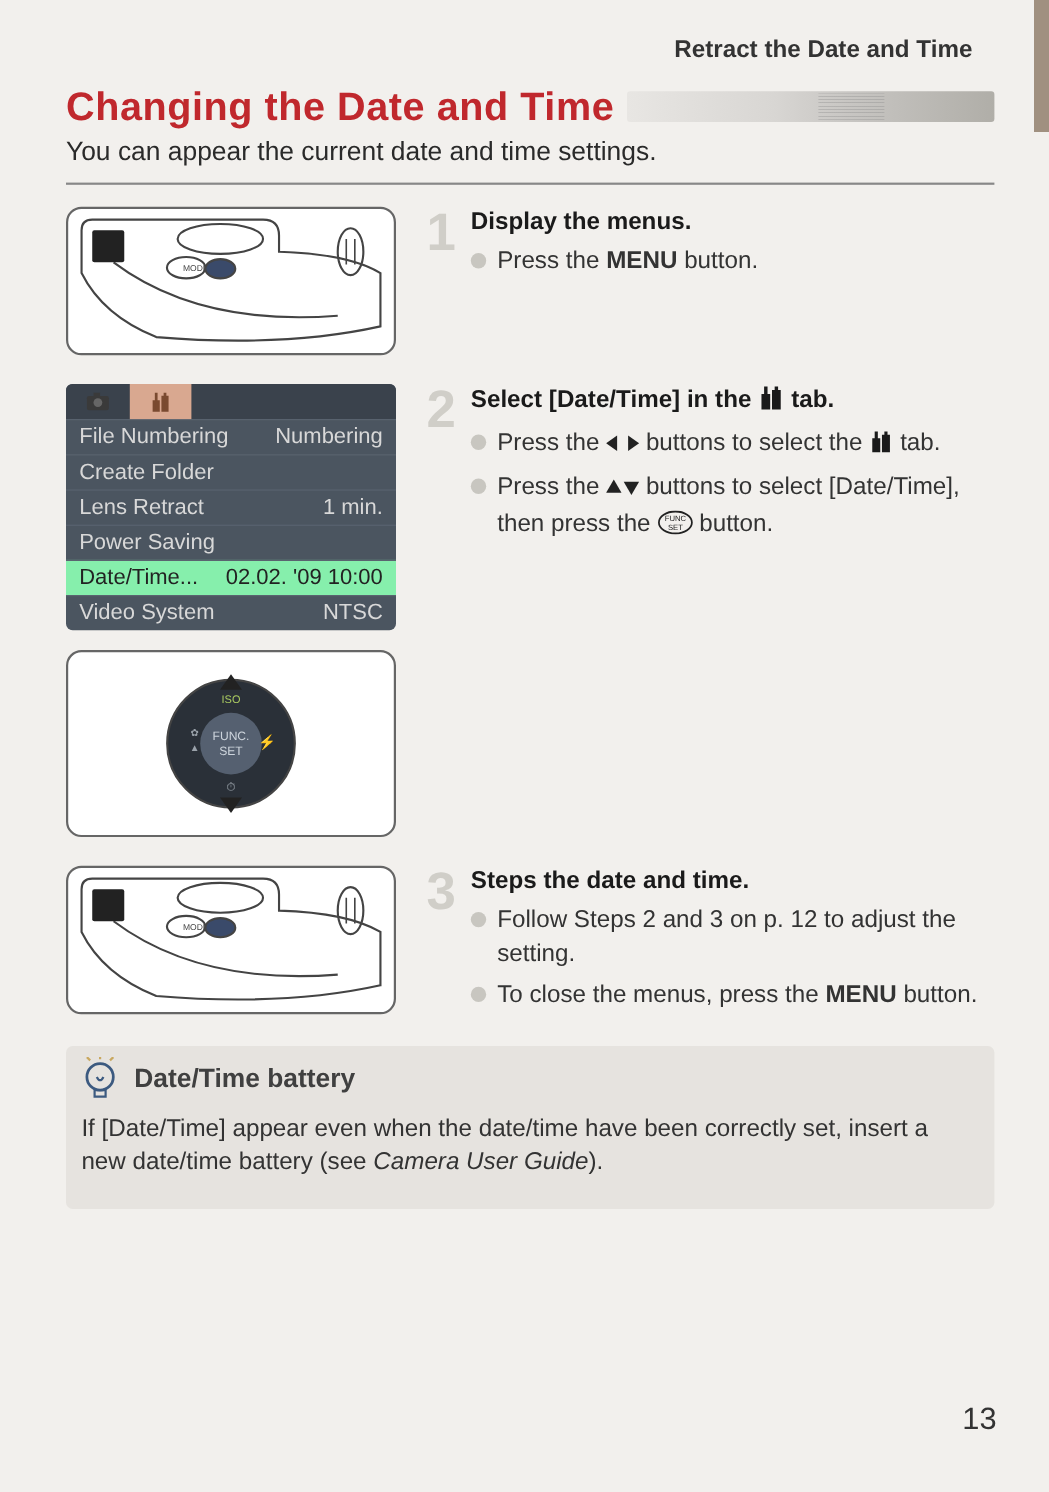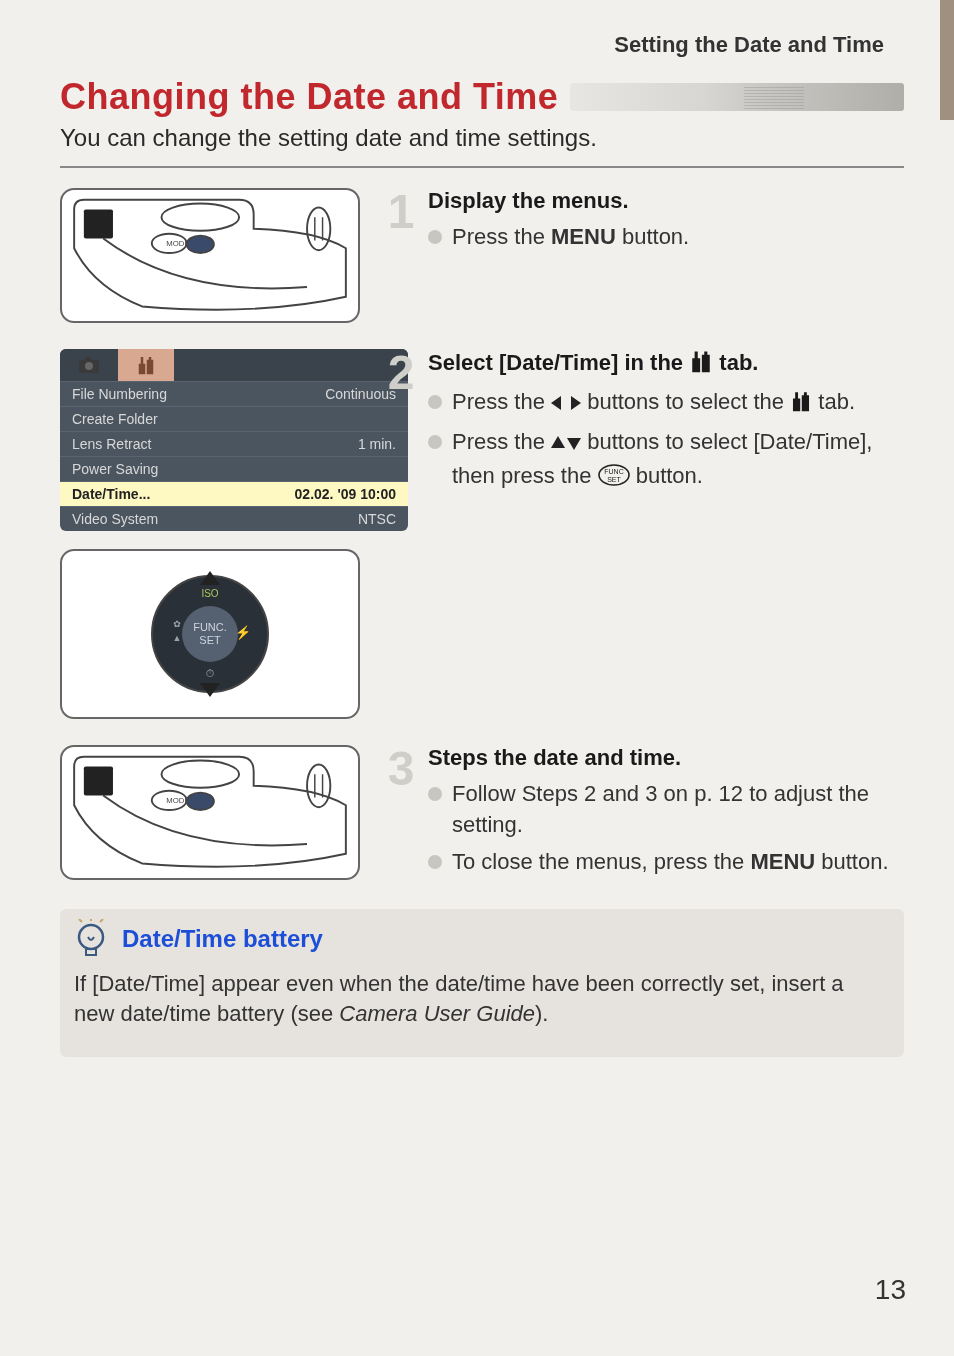--- a/index.html
+++ b/index.html
@@ -77,25 +77,25 @@
     width: 300px;
     height: 135px;
     background: #fff;
     border: 2px solid #666;
     border-radius: 14px;
     position: relative;
     overflow: hidden;
   }
   .illus svg { width: 100%; height: 100%; }
   .menu-shot {
-    width: 348px;
+    width: 300px;
     background: #4b5560;
     border-radius: 6px;
     overflow: hidden;
-    font-size: 14px;
+    font-size: 20px;
     color: #d8d8d8;
   }
   .menu-tabs {
     display: flex;
     background: #3a424c;
   }
   .menu-tab {
     padding: 6px 18px;
     display: flex;
     align-items: center;
@@ -104,23 +104,23 @@
   .menu-tab.active {
     background: #d9a890;
   }
   .menu-row {
     display: flex;
     justify-content: space-between;
     padding: 4px 12px;
     border-top: 1px solid #5a6470;
   }
   .menu-row.selected {
-    background: #fef9c3;
+    background: #86efac;
     color: #222;
-    font-weight: 700;
+    font-weight: 400;
   }
   .dpad-box {
     width: 300px;
     height: 170px;
     background: #fff;
     border: 2px solid #666;
     border-radius: 14px;
     display: flex;
     align-items: center;
     justify-content: center;
@@ -178,21 +178,21 @@
     margin-bottom: 10px;
   }
   .info-icon {
     width: 34px; height: 40px;
     position: relative;
   }
   .info-icon svg { width: 100%; height: 100%; }
   .info-title {
     font-size: 24px;
     font-weight: bold;
-    color: #1d4ed8;
+    color: #404040;
   }
   .info-text {
     font-size: 22px;
     color: #333;
     line-height: 1.35;
   }
   .italic { font-style: italic; }
   .page-num {
     position: absolute;
     bottom: 50px;
@@ -200,28 +200,28 @@
     font-size: 28px;
     color: #333;
   }
   .inline-icon { display: inline-block; vertical-align: -3px; }
 </style>
 </head>
 <body>
 
 <div class="edge-tab"></div>
 
-<div class="header-label">Setting the Date and Time</div>
+<div class="header-label">Retract the Date and Time</div>
 
 <div class="title-row">
   <div class="title">Changing the Date and Time</div>
   <div class="title-bar"></div>
 </div>
 
-<div class="intro">You can change the setting date and time settings.</div>
+<div class="intro">You can appear the current date and time settings.</div>
 <hr class="divider">
 
 <div class="step">
   <div class="step-left">
     <div class="illus">
       <svg viewBox="0 0 300 135">
         <path d="M10 20 Q10 10 20 10 L180 10 Q195 10 195 25 L195 40 Q260 42 290 60 L290 110 Q200 130 80 120 Q30 100 10 60 Z" fill="#fff" stroke="#444" stroke-width="2"></path>
         <path d="M40 50 Q120 110 250 100" fill="none" stroke="#444" stroke-width="2"></path>
         <rect x="20" y="20" width="30" height="30" fill="#222" rx="2"></rect>
         <ellipse cx="140" cy="28" rx="40" ry="14" fill="none" stroke="#444" stroke-width="2"></ellipse>
@@ -256,21 +256,21 @@
             </svg>
         </div>
         <div class="menu-tab active">
           <svg width="20" height="20" viewBox="0 0 20 20">
               <path d="M6 2 L6 10 M4 10 L8 10 L8 18 L4 18 Z M14 2 L14 6 M12 6 L16 6 L16 18 L12 18 Z" stroke="#7a4a30" stroke-width="2.5" fill="#7a4a30"></path>
             </svg>
         </div>
       </div>
       <div class="menu-row">
           <span>File Numbering</span>
-          <span>Continuous</span>
+          <span>Numbering</span>
         </div>
       <div class="menu-row">
           <span>Create Folder</span>
           <span></span>
         </div>
       <div class="menu-row">
           <span>Lens Retract</span>
           <span>1 min.</span>
         </div>
       <div class="menu-row">

